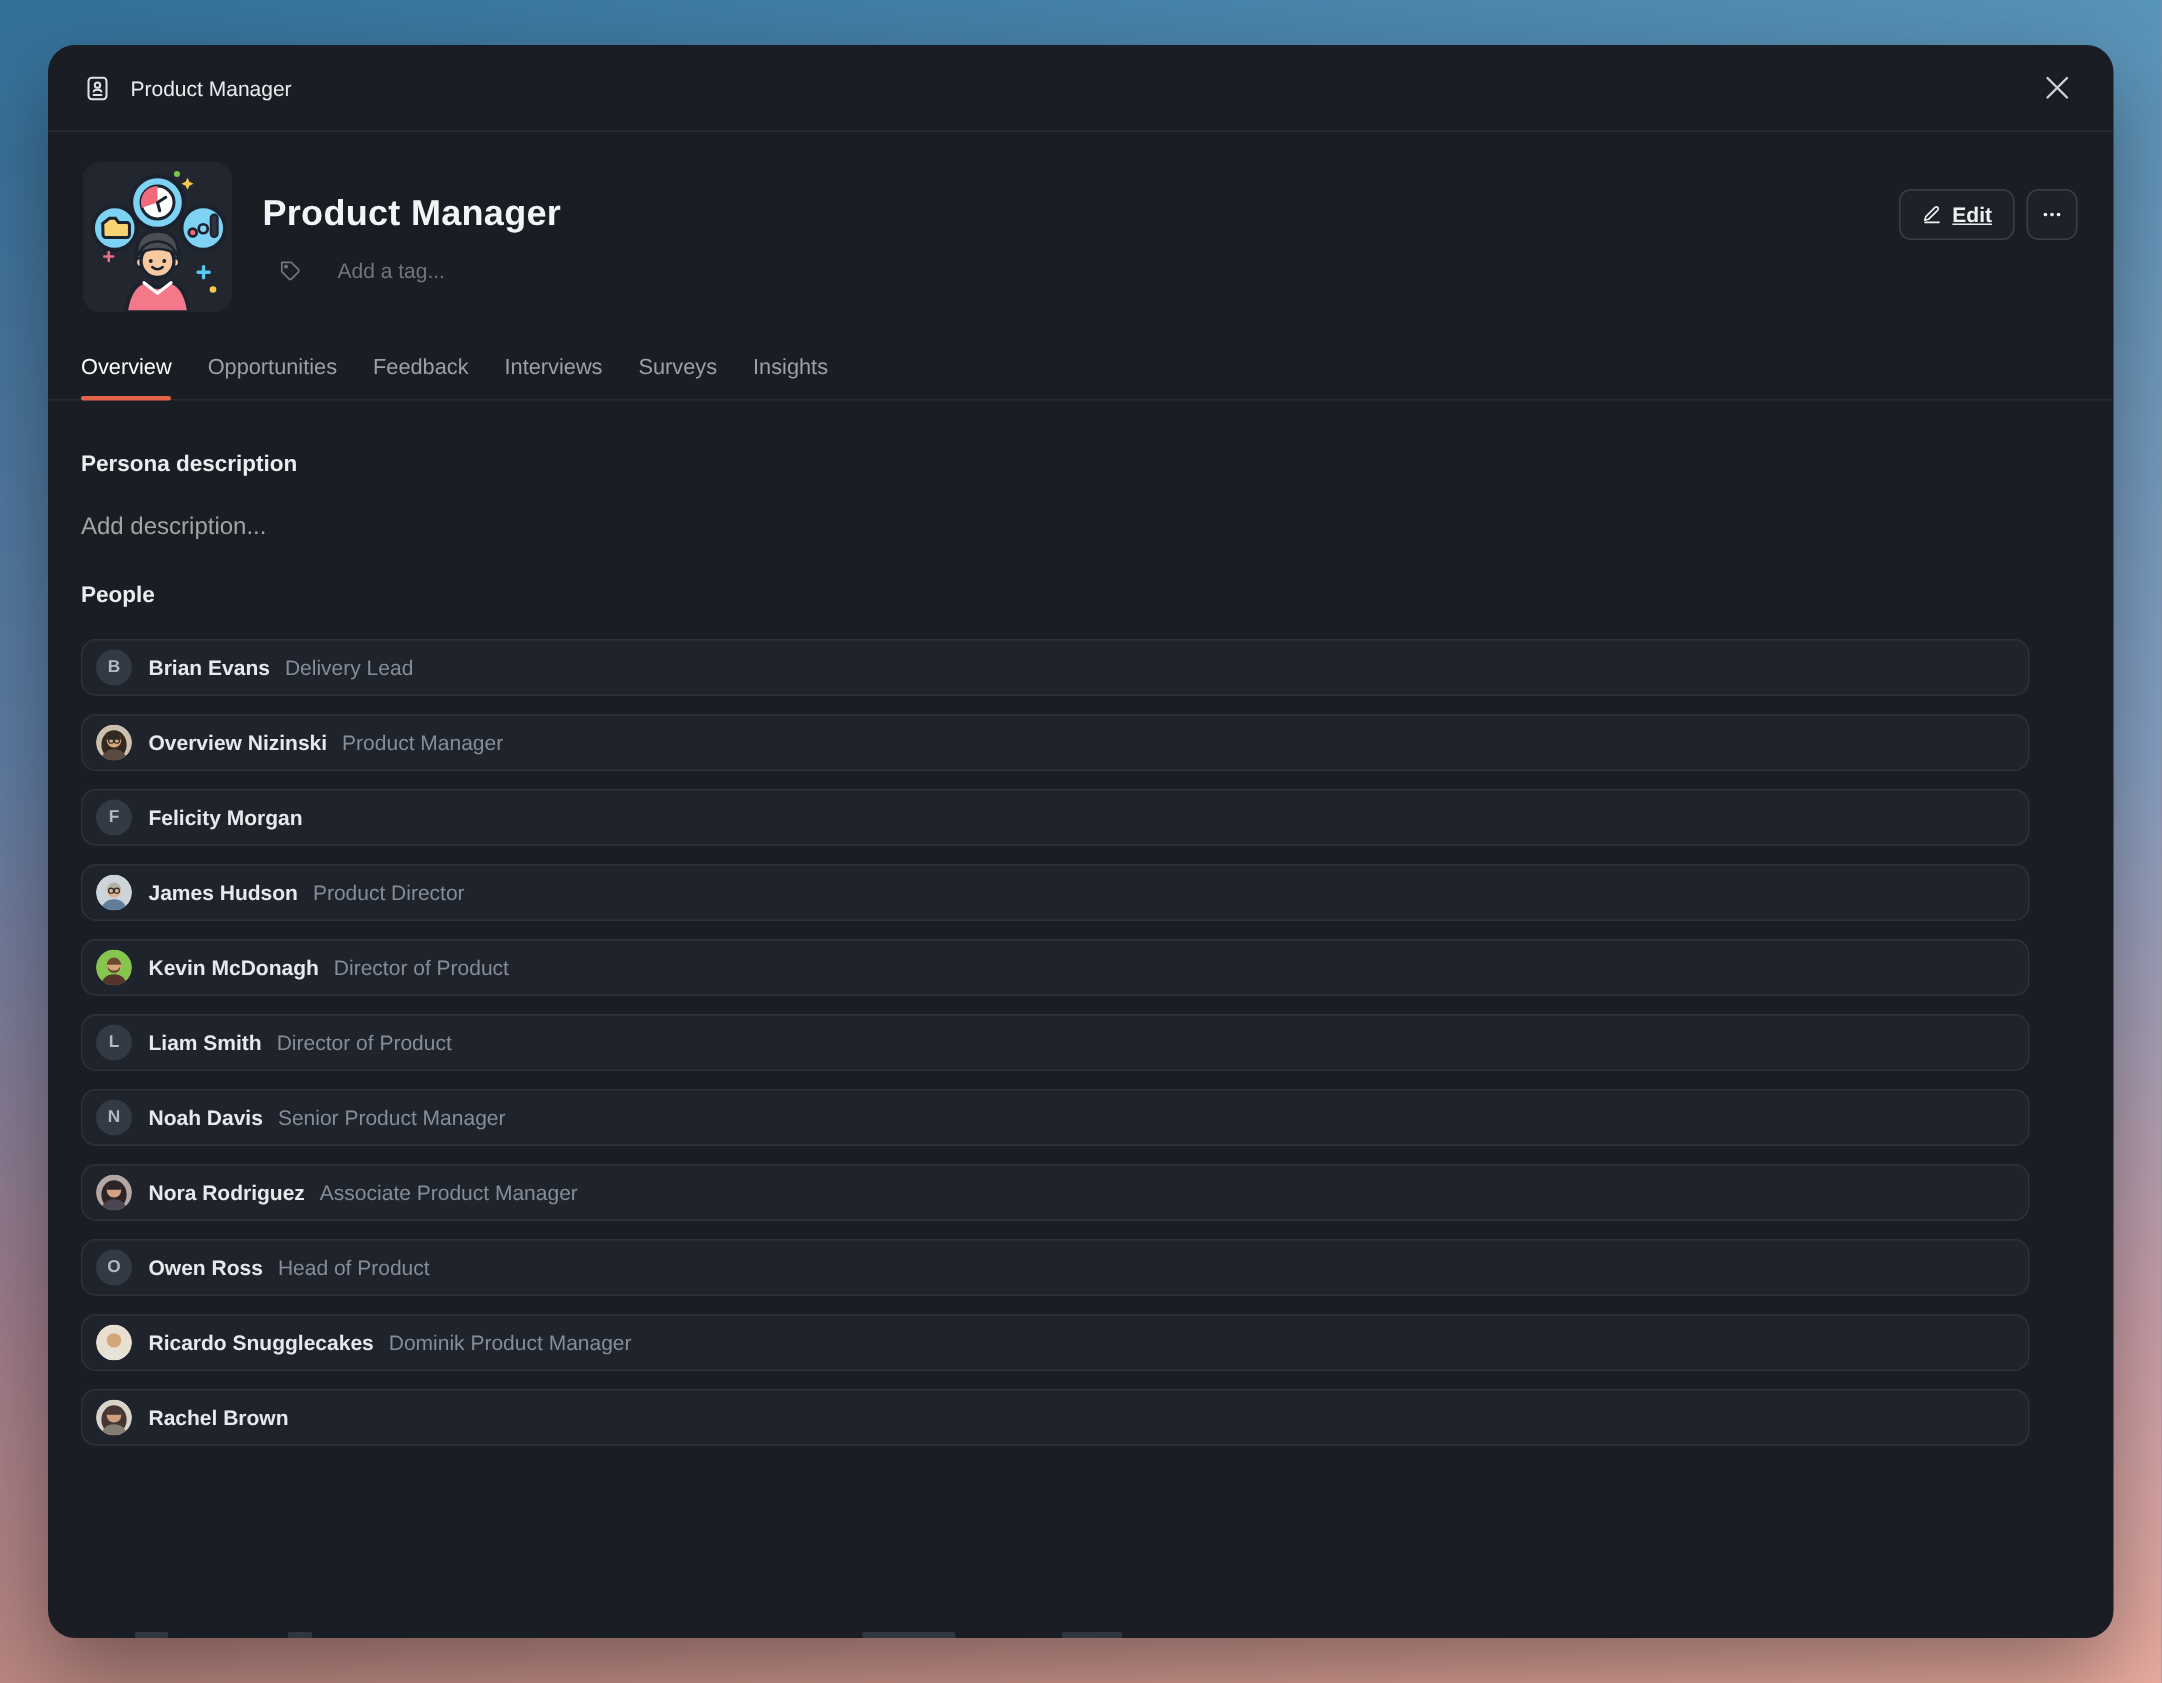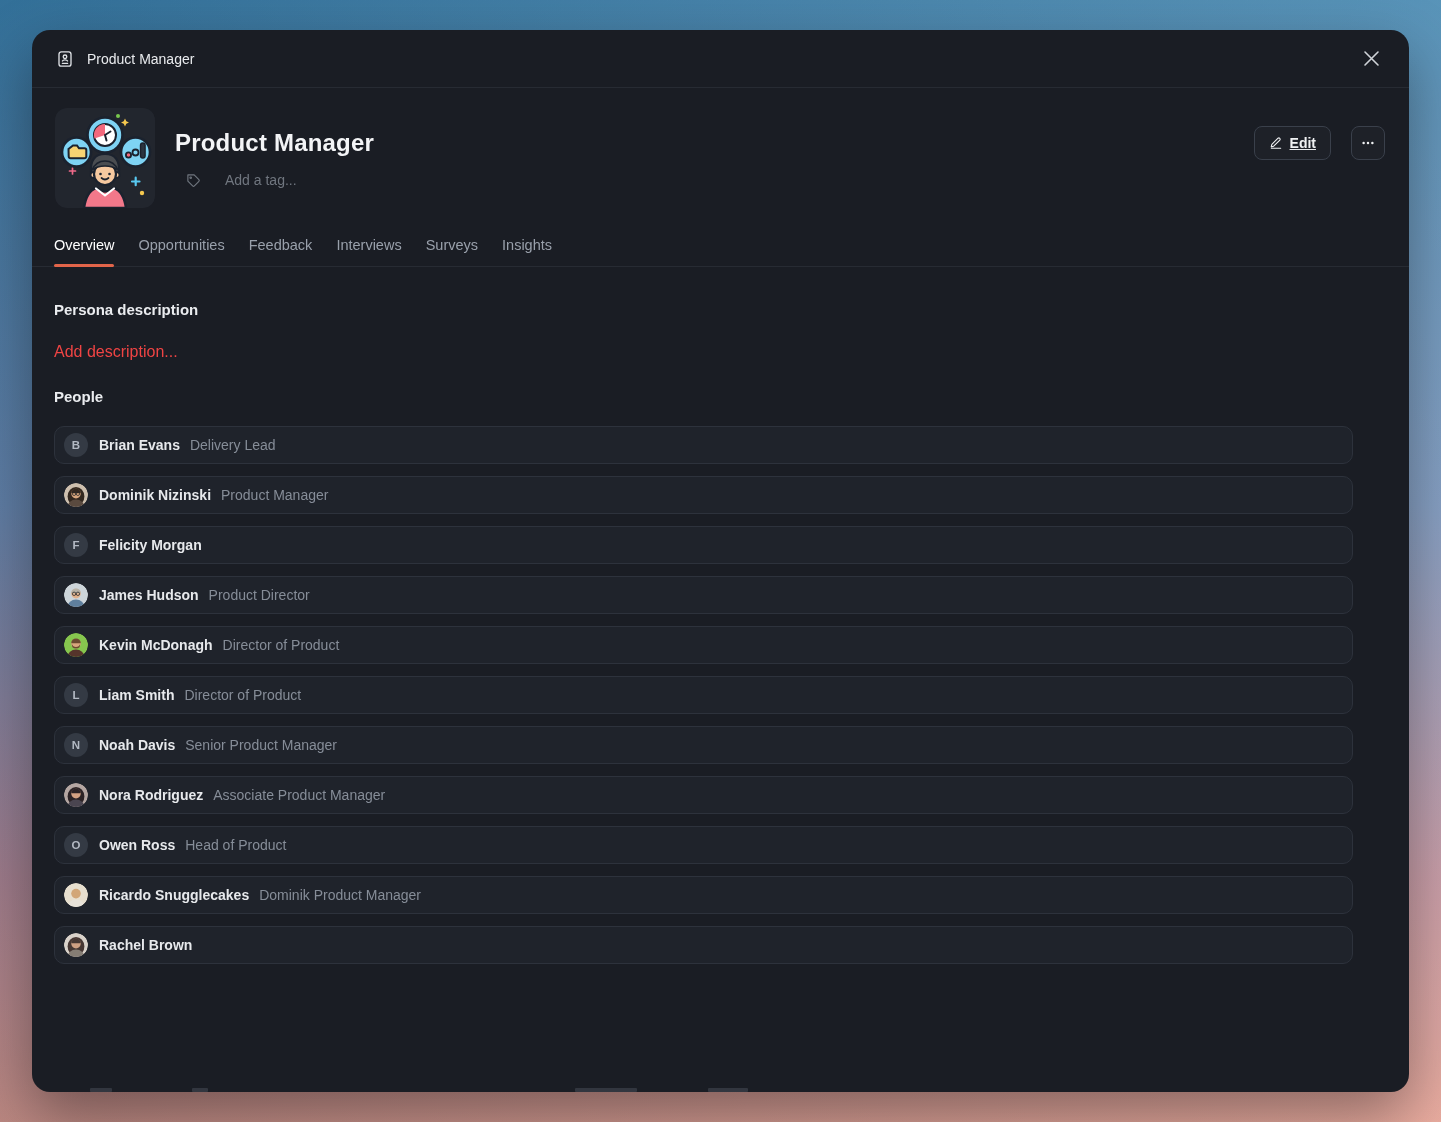--- a/index.html
+++ b/index.html
@@ -44,21 +44,21 @@
     width: 100px; height: 100px; border-radius: 12px; overflow: hidden; flex: 0 0 auto;
   }
   .hero-main { margin-left: 20px; padding-top: 21px; }
   .hero-title { font-size: 24px; font-weight: 700; color: #f3f4f6; letter-spacing: .2px; }
   .tag-row {
     margin-top: 15px; margin-left: 11px;
     display: flex; align-items: center; gap: 24px;
     color: #70767f; font-size: 14px; cursor: pointer;
   }
   .tag-row svg { width: 15px; height: 15px; }
-  .hero-actions { margin-left: auto; margin-top: 18px; display: flex; gap: 20px; text-decoration: underline; }
+  .hero-actions { margin-left: auto; margin-top: 18px; display: flex; gap: 8px; text-decoration: underline; }
   .btn {
     height: 34px; border-radius: 8px;
     background: rgba(255,255,255,0.02);
     border: 1px solid #3a404b;
     color: #f0f1f3; font-size: 14px; font-weight: 600;
     display: flex; align-items: center; gap: 7px;
     padding: 0 14px; cursor: pointer;
     font-family: inherit;
   }
   .btn svg { width: 14px; height: 14px; }
@@ -77,21 +77,21 @@
   }
   .tab.active { color: #ffffff; font-weight: 500; }
   .tab.active::after {
     content: ""; position: absolute; left: 0; right: 0; bottom: -1px;
     height: 3px; border-radius: 2px; background: var(--accent, #e2654a);
   }
 
   
   .content { padding: 34px 56px 0 22px; }
   .section-heading { font-size: 15px; font-weight: 700; color: #eaecef; }
-  .placeholder-text { margin-top: 25px; font-size: 16px; color: #ef4444; cursor: text; }
+  .placeholder-text { margin-top: 25px; font-size: 16px; color: #a3a3a3; cursor: text; }
   .people-heading { margin-top: 27px; }
   .people-list { margin-top: 21px; }
 
   .person-row {
     height: 38px; margin-bottom: 12px;
     display: flex; align-items: center;
     background: #1f232b;
     border: 1px solid #2d323c;
     border-radius: 10px;
     padding: 0 10px 0 9px;
@@ -229,21 +229,21 @@
                 <ellipse cx="12" cy="13.5" rx="8.4" ry="9.6" fill="#33281f"></ellipse>
                 <path d="M3.5 24 a8.5 7.5 0 0 1 17 0 z" fill="#5a4a3f"></path>
                 <circle cx="12" cy="10.6" r="4.8" fill="#d9a77e"></circle>
                 <path d="M7.2 10.2 a4.8 4.8 0 0 1 9.6 0 z" fill="#33281f"></path>
                 <circle cx="10.1" cy="10.8" r="1.7" fill="none" stroke="#2b2b2b" stroke-width="0.8"></circle>
                 <circle cx="13.9" cy="10.8" r="1.7" fill="none" stroke="#2b2b2b" stroke-width="0.8"></circle>
                 <path d="M11.8 10.8 h0.4" stroke="#2b2b2b" stroke-width="0.8"></path>
               </g>
             </svg>
           </div>
-          <span class="person-name">Dominik Nizinski</span>
+          <span class="person-name">Overview Nizinski</span>
           <span class="person-role">Product Manager</span>
         </div>
         <div class="person-row">
           <div class="avatar initial">F</div>
           <span class="person-name">Felicity Morgan</span>
         </div>
         <div class="person-row">
           <div class="avatar">
             <svg viewBox="0 0 24 24" width="24" height="24">
               <defs>

